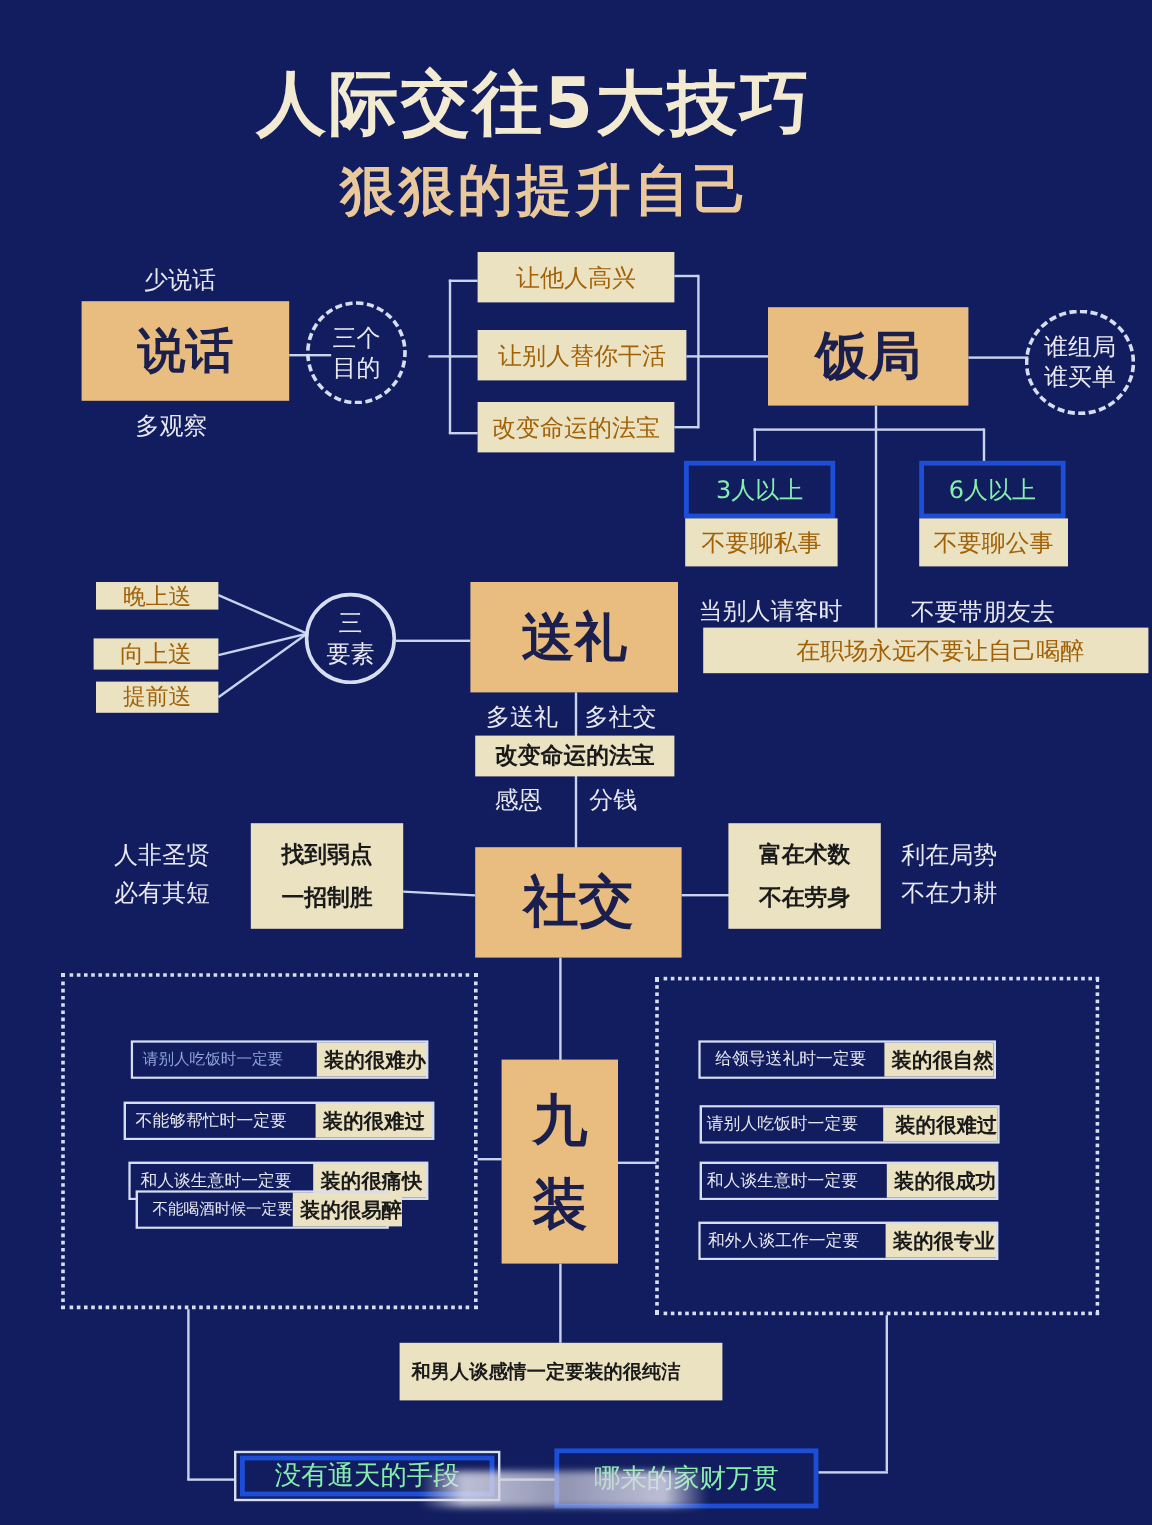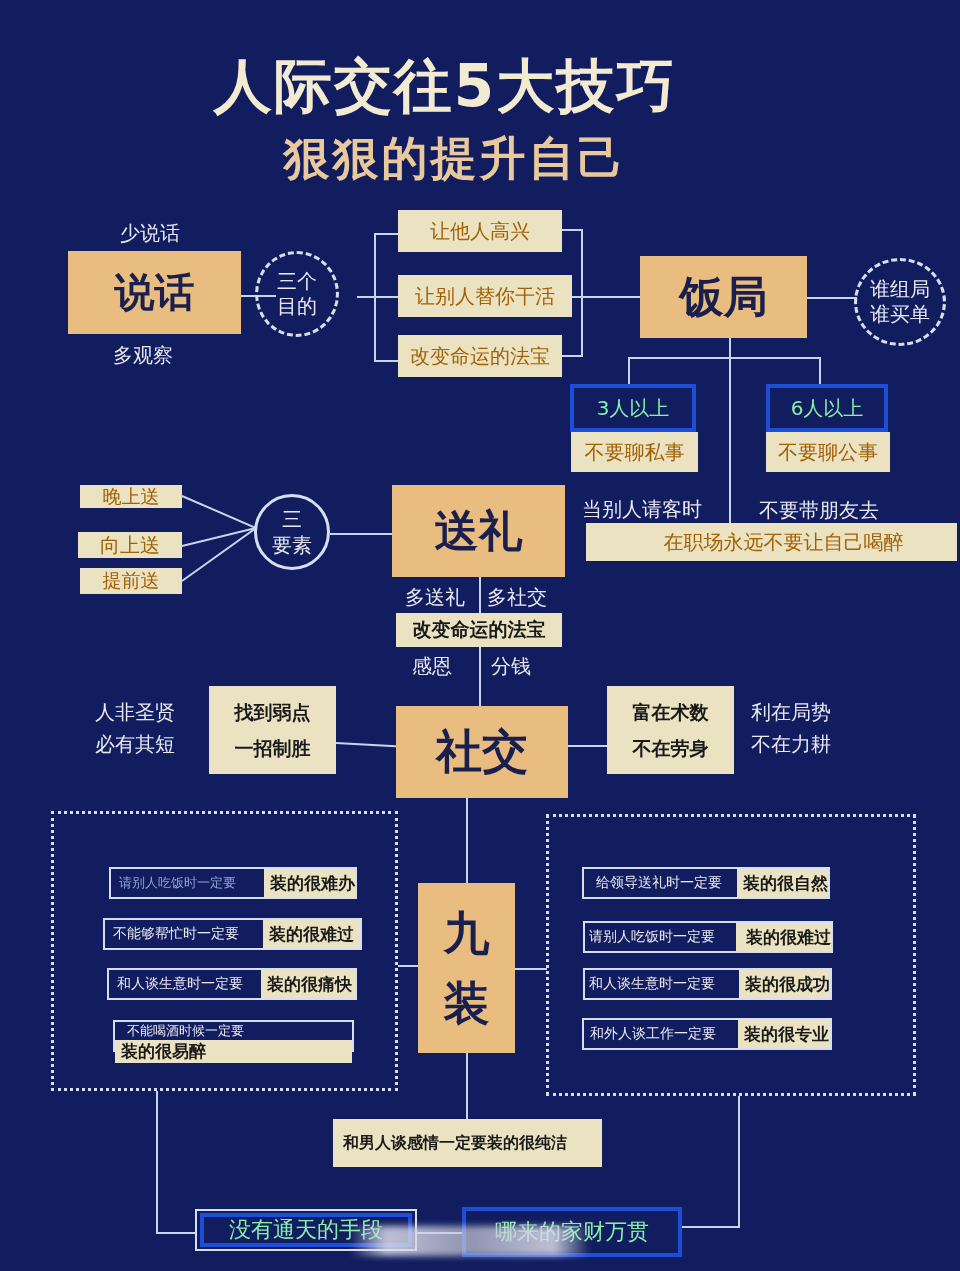--- a/index.html
+++ b/index.html
@@ -174,21 +174,21 @@
   <div class="r" style="flex:1;">装的很难办</div>
 </div>
 <div class="pair" style="left:103px;top:918px;width:259px;">
   <div class="l" style="width:150px;">不能够帮忙时一定要</div>
   <div class="r" style="flex:1;">装的很难过</div>
 </div>
 <div class="pair" style="left:107px;top:968px;width:250px;">
   <div class="l" style="width:144px;">和人谈生意时一定要</div>
   <div class="r" style="flex:1;">装的很痛快</div>
 </div>
-<div class="pair" style="left:113px;top:1020px;width:241px;flex-direction:column;">
+<div class="pair" style="left:113px;top:992px;width:211px;">
   <div class="l" style="width:136px;font-size:13px;padding-left:12px;">不能喝酒时候一定要</div>
   <div class="r" style="flex:1;">装的很易醉</div>
 </div>
 
 <div class="pair" style="left:582px;top:867px;width:248px;">
   <div class="l" style="width:152px;padding-left:12px;">给领导送礼时一定要</div>
   <div class="r" style="flex:1;">装的很自然</div>
 </div>
 <div class="pair" style="left:583px;top:921px;width:250px;">
   <div class="l" style="width:152px;padding-left:4px;">请别人吃饭时一定要</div>

